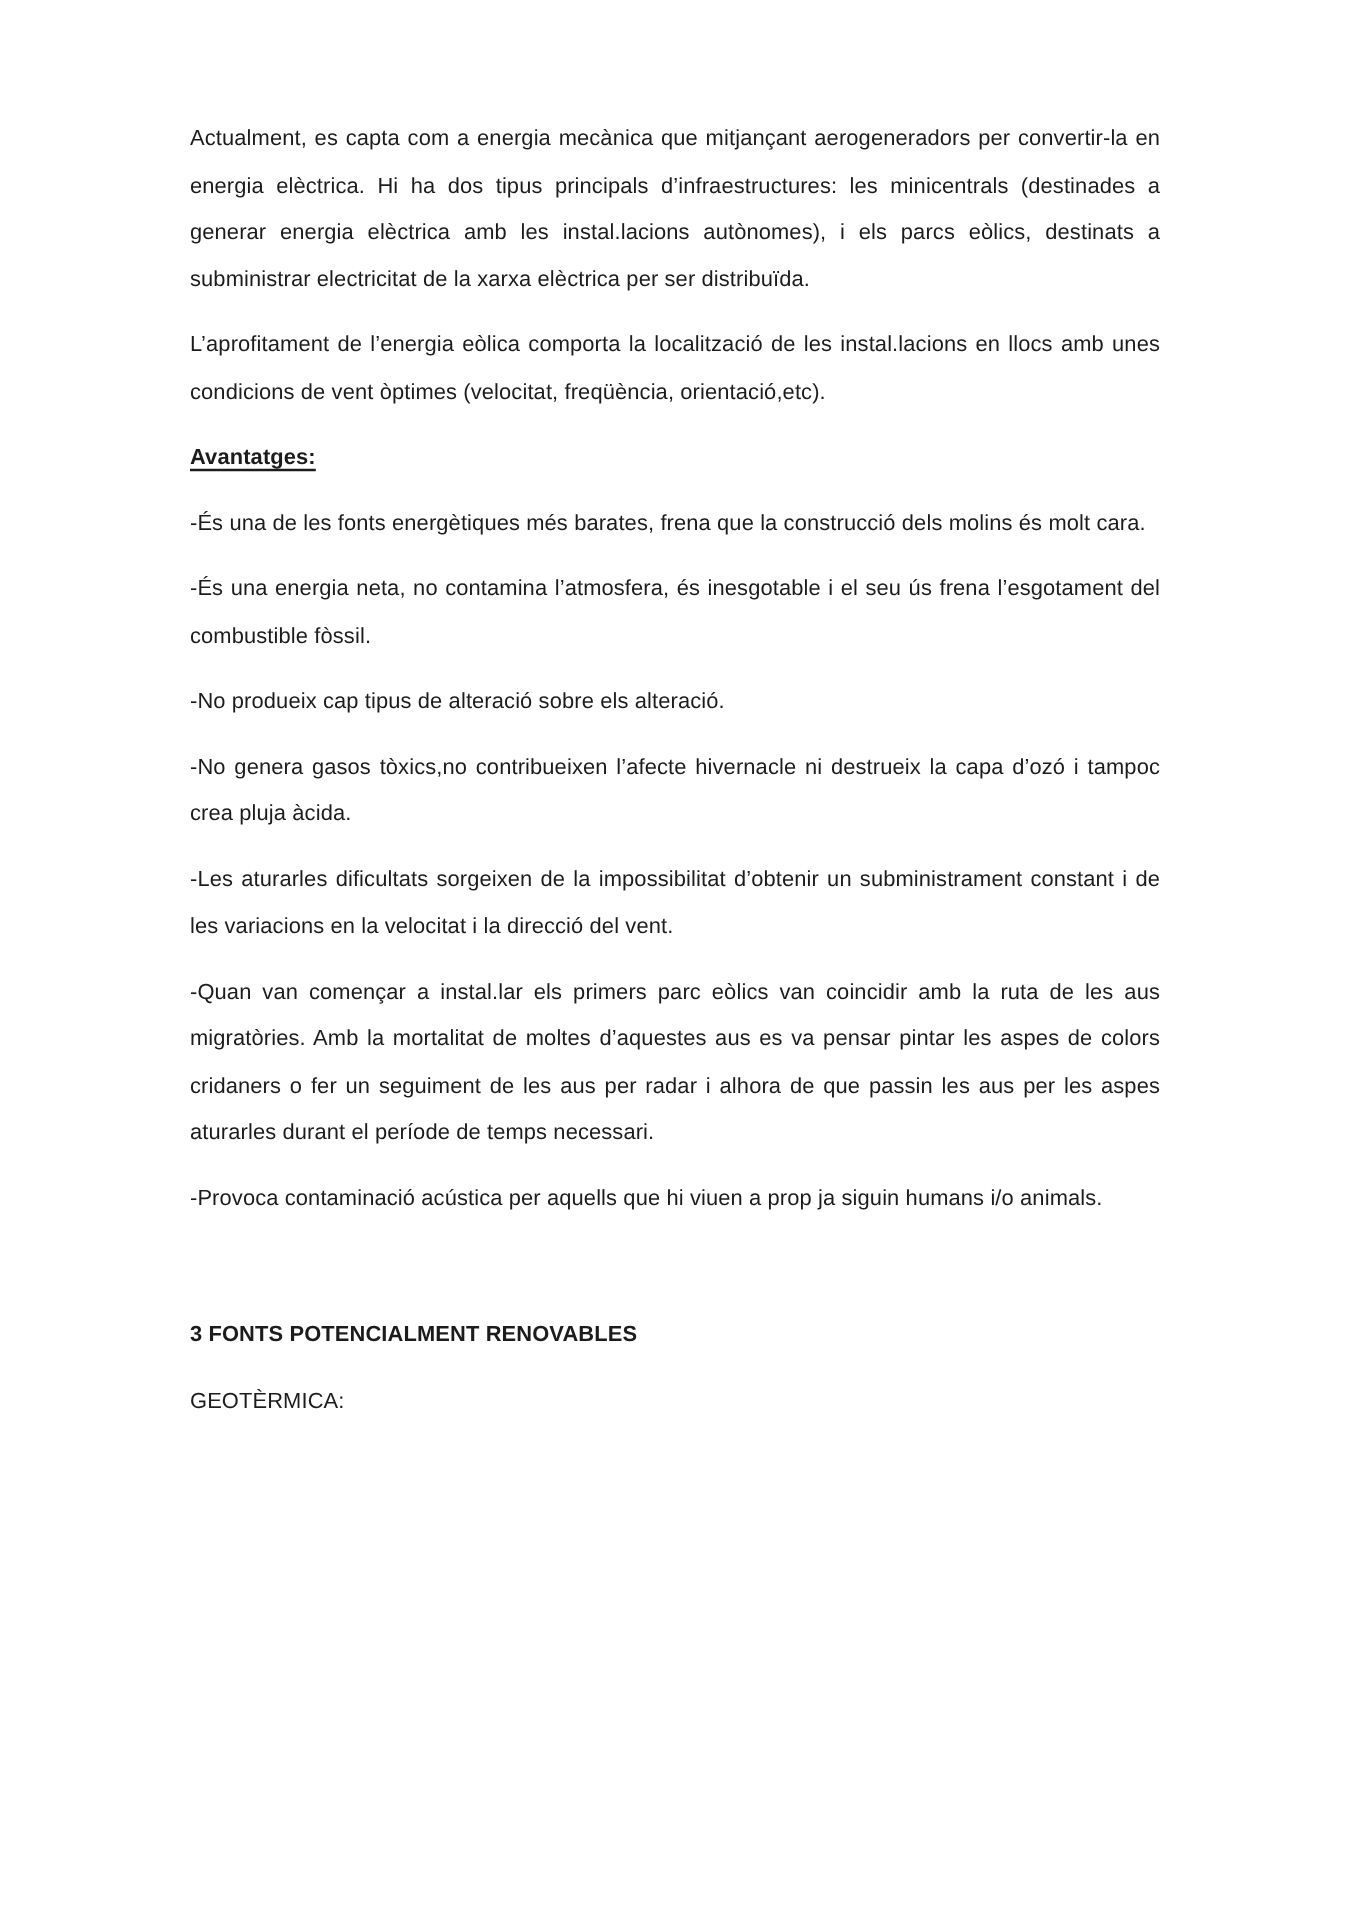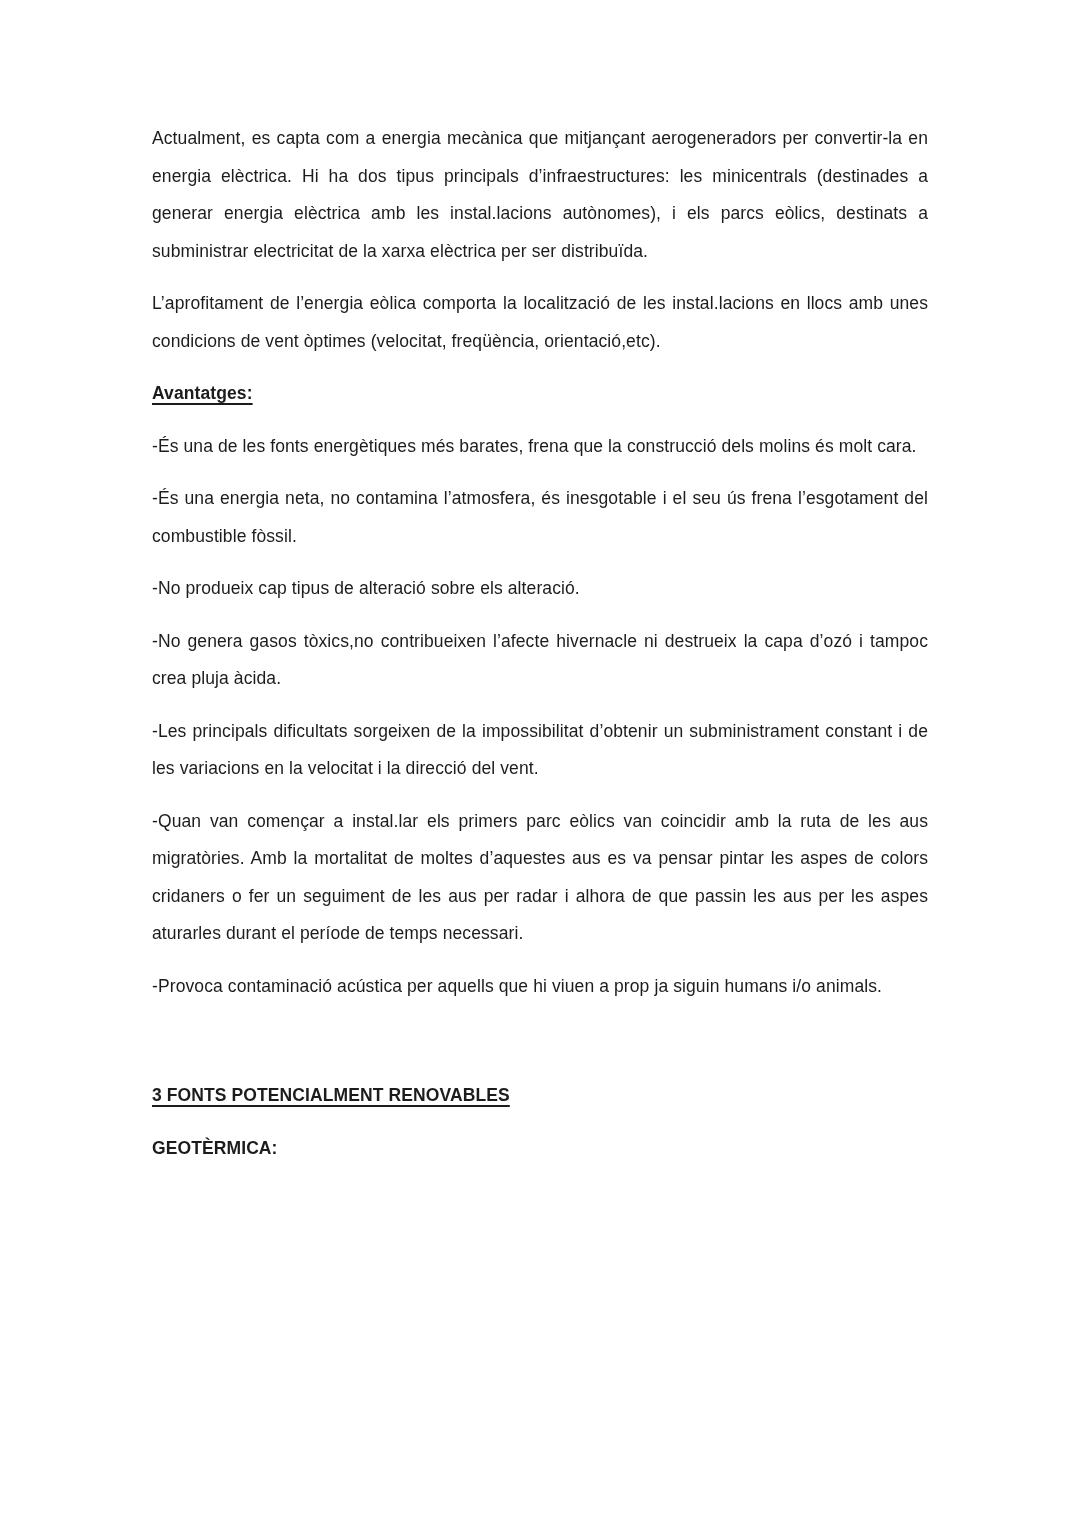--- a/index.html
+++ b/index.html
@@ -11,21 +11,21 @@
     width: 1080px;
     height: 1527px;
     overflow: hidden;
     font-family: "Liberation Sans", "DejaVu Sans", sans-serif;
   }
   .page {
     width: 1080px;
     height: 1518px;
     background: #ffffff;
     box-sizing: border-box;
-    padding: 120px 152px 0 152px;
+    padding: 92px 152px 0 152px;
   }
   .doc {
     color: #1c1c1c;
     font-size: 17.5px;
     line-height: 37.5px;
     letter-spacing: 0.1px;
   }
   .doc p {
     margin: 0 0 15px 0;
     text-align: justify;
@@ -34,27 +34,26 @@
   .heading-underline {
     margin: 0 0 15px 0;
     text-decoration: underline;
     text-underline-offset: 4px;
     text-decoration-thickness: 1.5px;
     font-weight: bold;
   }
   .heading-bold-underline {
     margin: 0 0 15px 0;
     font-weight: bold;
-    text-decoration: underline;
     text-underline-offset: 4px;
     text-decoration-thickness: 2px;
   }
   .heading-bold {
     margin: 0 0 15px 0;
-    font-weight: bold;
+    font-weight: normal;
   }
   .section-gap {
     margin-top: 72px !important;
   }
 </style>
 </head>
 <body>
 
 <div class="page">
   <div class="doc">
@@ -67,21 +66,21 @@
 
     <p>-És una de les fonts energètiques més barates, frena que la construcció dels molins és molt cara.</p>
 
     <p>-És una energia neta, no contamina l’atmosfera, és inesgotable i el seu ús frena l’esgotament del combustible fòssil.</p>
 
     <p>-No produeix cap tipus de alteració sobre els alteració.</p>
 
     <p>-No genera gasos tòxics,no contribueixen l’afecte hivernacle ni destrueix la capa d’ozó i tampoc crea pluja àcida.</p>
 
 
-    <p>-Les principals dificultats sorgeixen de la impossibilitat d’obtenir un subministrament constant i de les variacions en la velocitat i la direcció del vent.</p>
+    <p>-Les aturarles dificultats sorgeixen de la impossibilitat d’obtenir un subministrament constant i de les variacions en la velocitat i la direcció del vent.</p>
 
     <p>-Quan van començar a instal.lar els primers parc eòlics van coincidir amb la ruta de les aus migratòries. Amb la mortalitat de moltes d’aquestes aus es va pensar pintar les aspes de colors cridaners o fer un seguiment de les aus per radar i alhora de que passin les aus per les aspes aturarles durant el període de temps necessari.</p>
 
     <p>-Provoca contaminació acústica per aquells que hi viuen a prop ja siguin humans i/o animals.</p>
 
     <p class="heading-bold-underline section-gap">3 FONTS POTENCIALMENT RENOVABLES</p>
 
     <p class="heading-bold">GEOTÈRMICA:</p>
 
 

